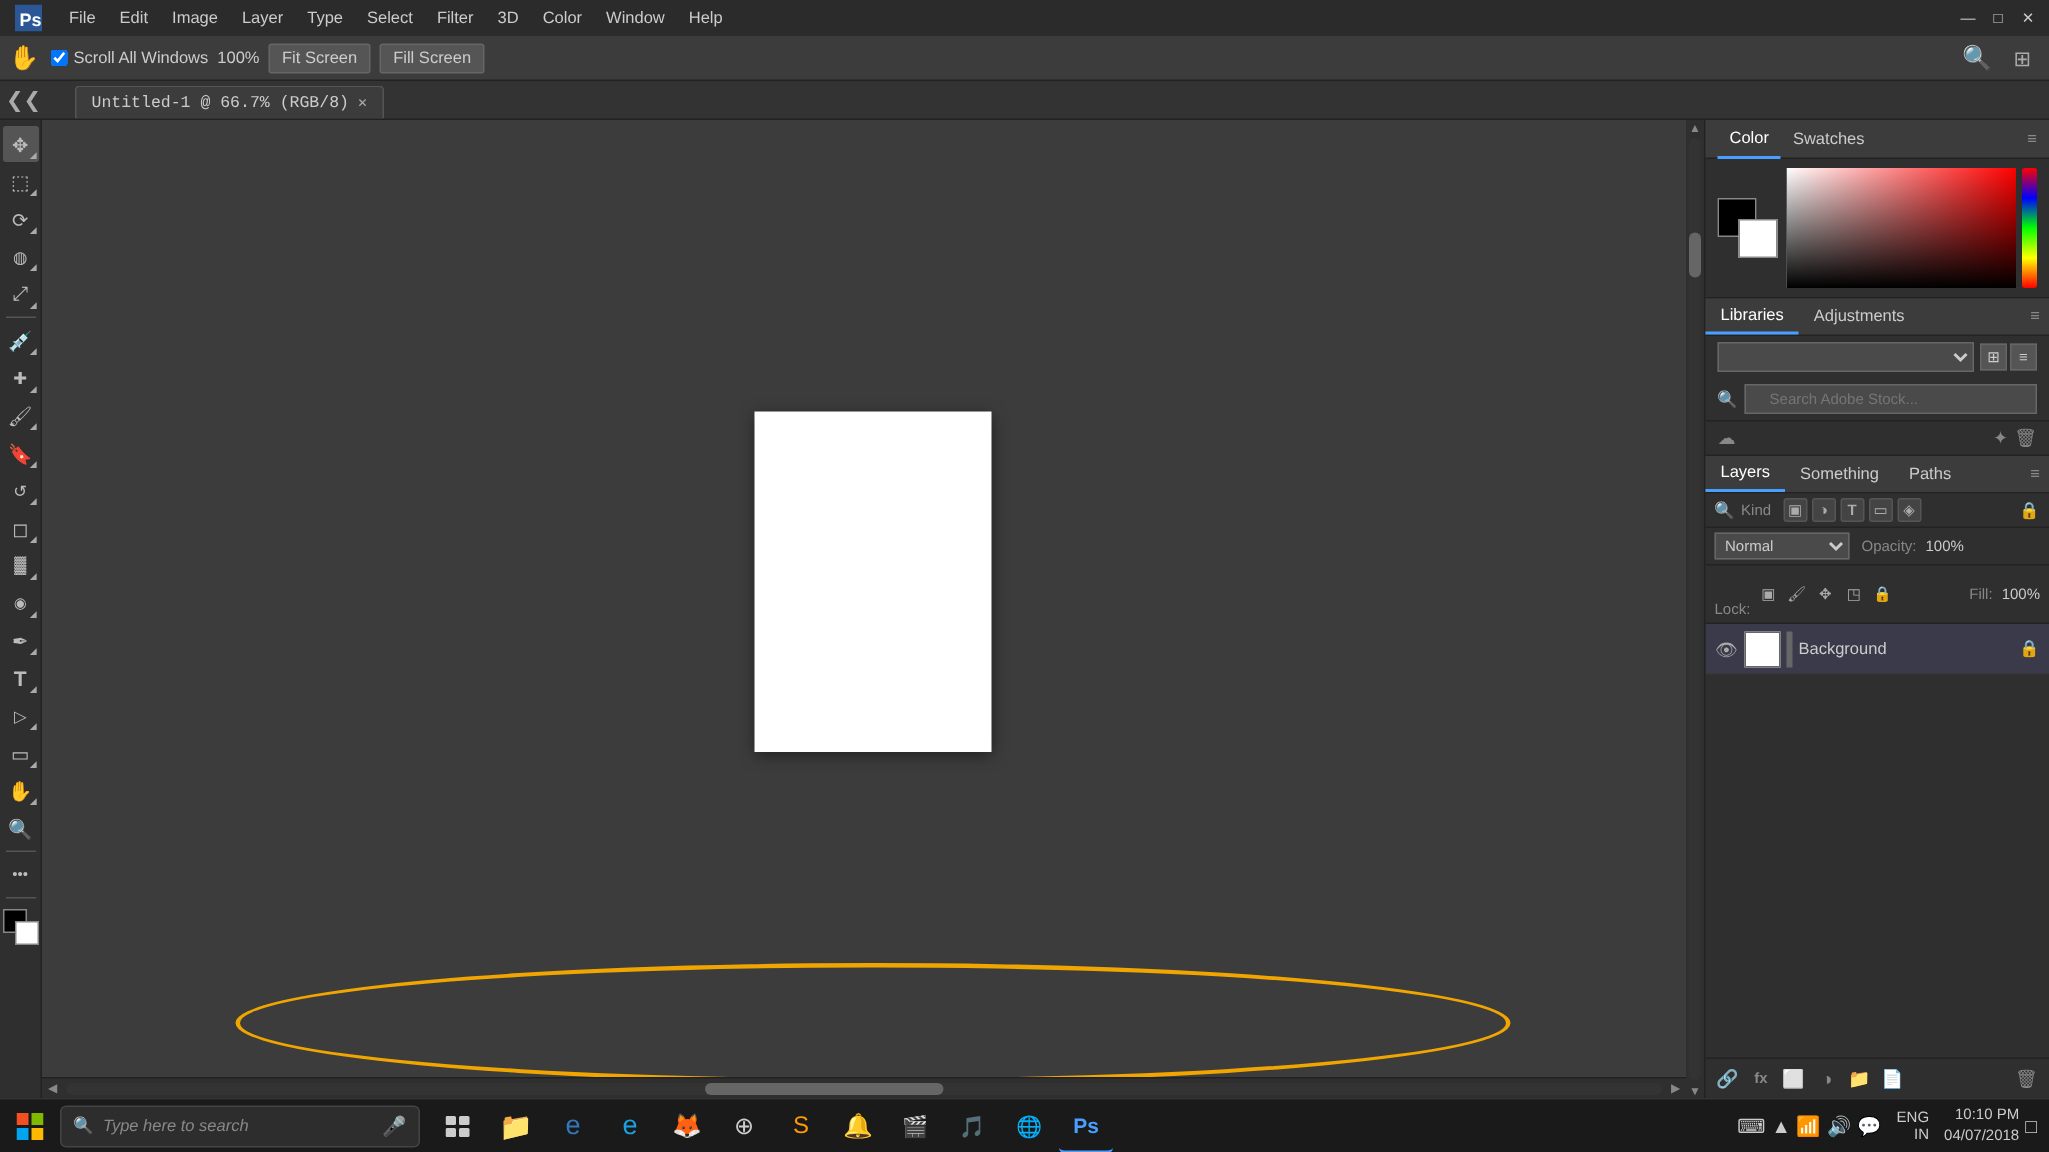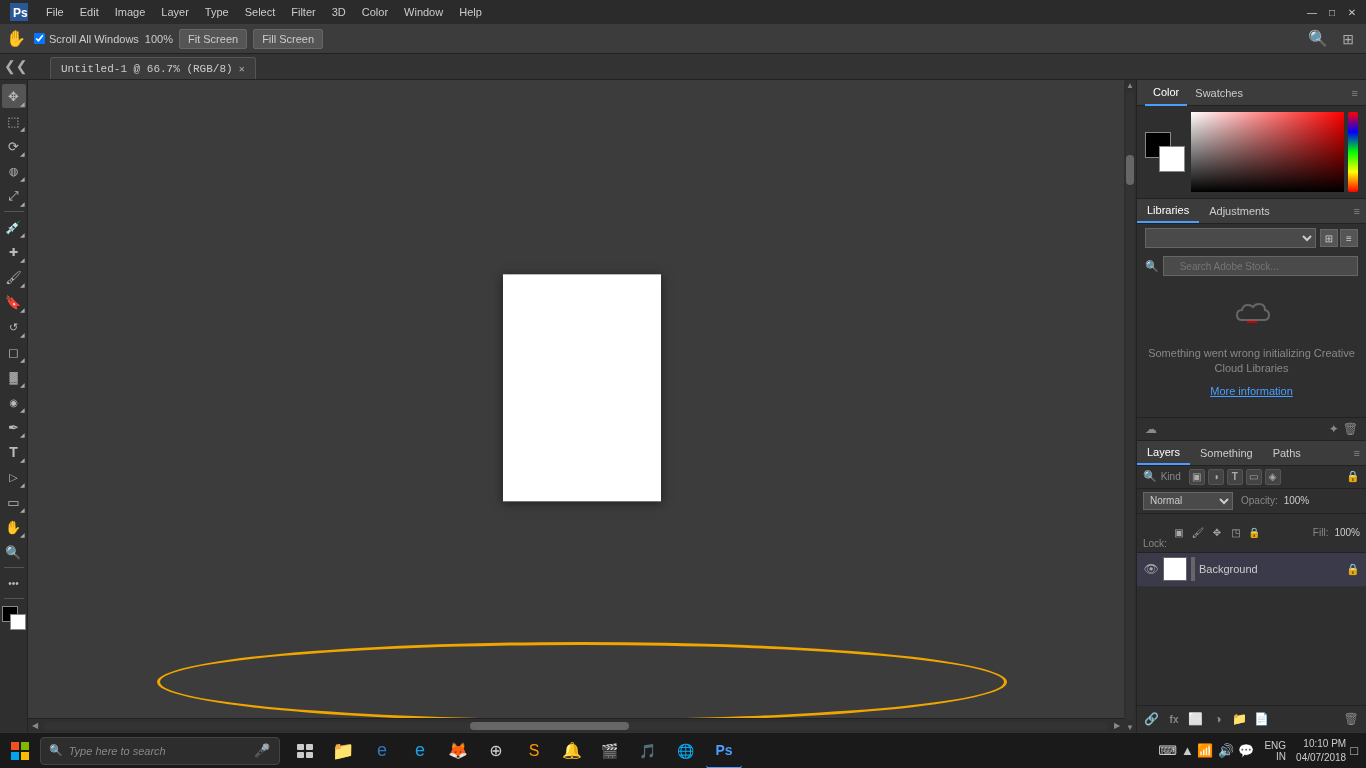--- a/index.html
+++ b/index.html
@@ -401,31 +401,20 @@
         <select class="lib-select"></select>
         <div class="lib-view-icons">
           <div class="lib-view-btn">⊞</div>
           <div class="lib-view-btn">≡</div>
         </div>
       </div>
       <div class="lib-search">
         <span class="lib-search-icon">🔍</span>
         <input class="lib-search-input" type="text" placeholder="Search Adobe Stock..." style="">
       </div>
-      <div class="lib-content">
-        <div class="lib-cloud-icon">
-          
-          <svg width="40" height="30" viewBox="0 0 40 30" fill="none">
-            <path d="M10 20 Q5 20 5 15 Q5 10 10 10 Q11 5 16 5 Q19 5 21 7 Q23 4 27 4 Q33 4 33 10 Q37 11 37 15 Q37 20 32 20 Z" stroke="#666" stroke-width="2" fill="none"></path>
-            <line x1="15" y1="22" x2="25" y2="22" stroke="#c00" stroke-width="2"></line>
-          </svg>
-        </div>
-        <div class="lib-error-text">Something went wrong initializing Creative Cloud Libraries</div>
-        <div class="lib-link">More information</div>
-      </div>
       <div class="lib-footer">
         <span class="lib-footer-icon">☁</span>
         <span class="lib-footer-icon" style="margin-left:auto;">✦</span>
         <span class="lib-footer-icon">🗑</span>
       </div>
     </div>
 
     <div class="layers-panel">
       <div class="layers-tabs">
         <div class="layers-tab active">Layers</div>

